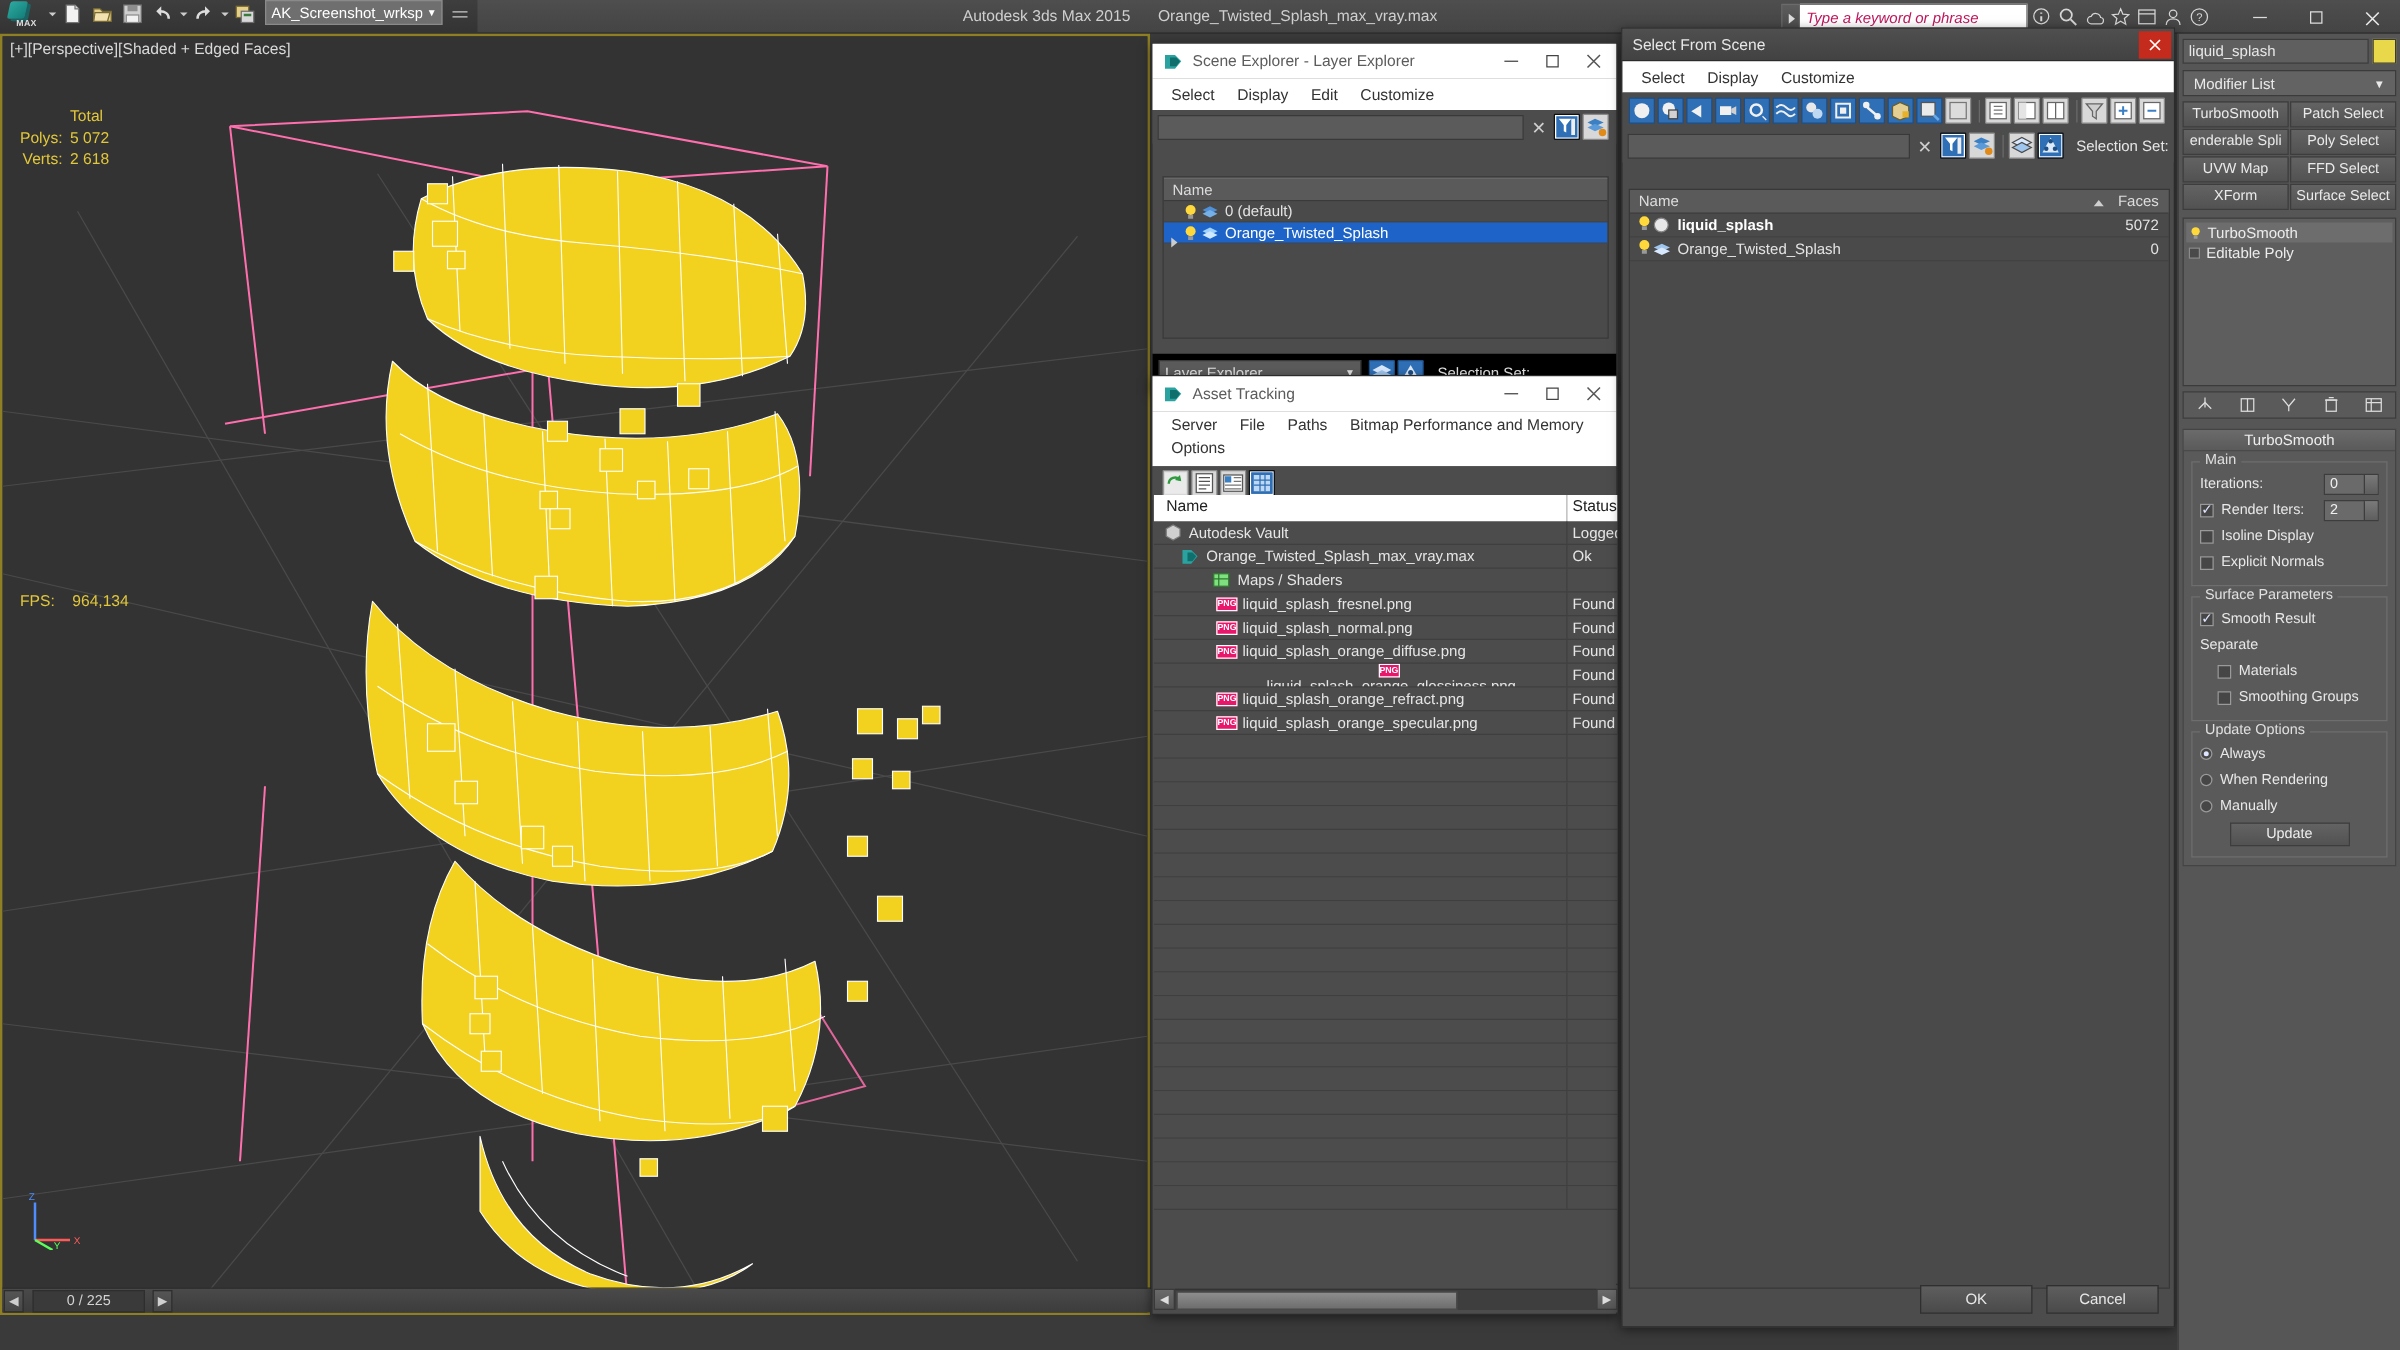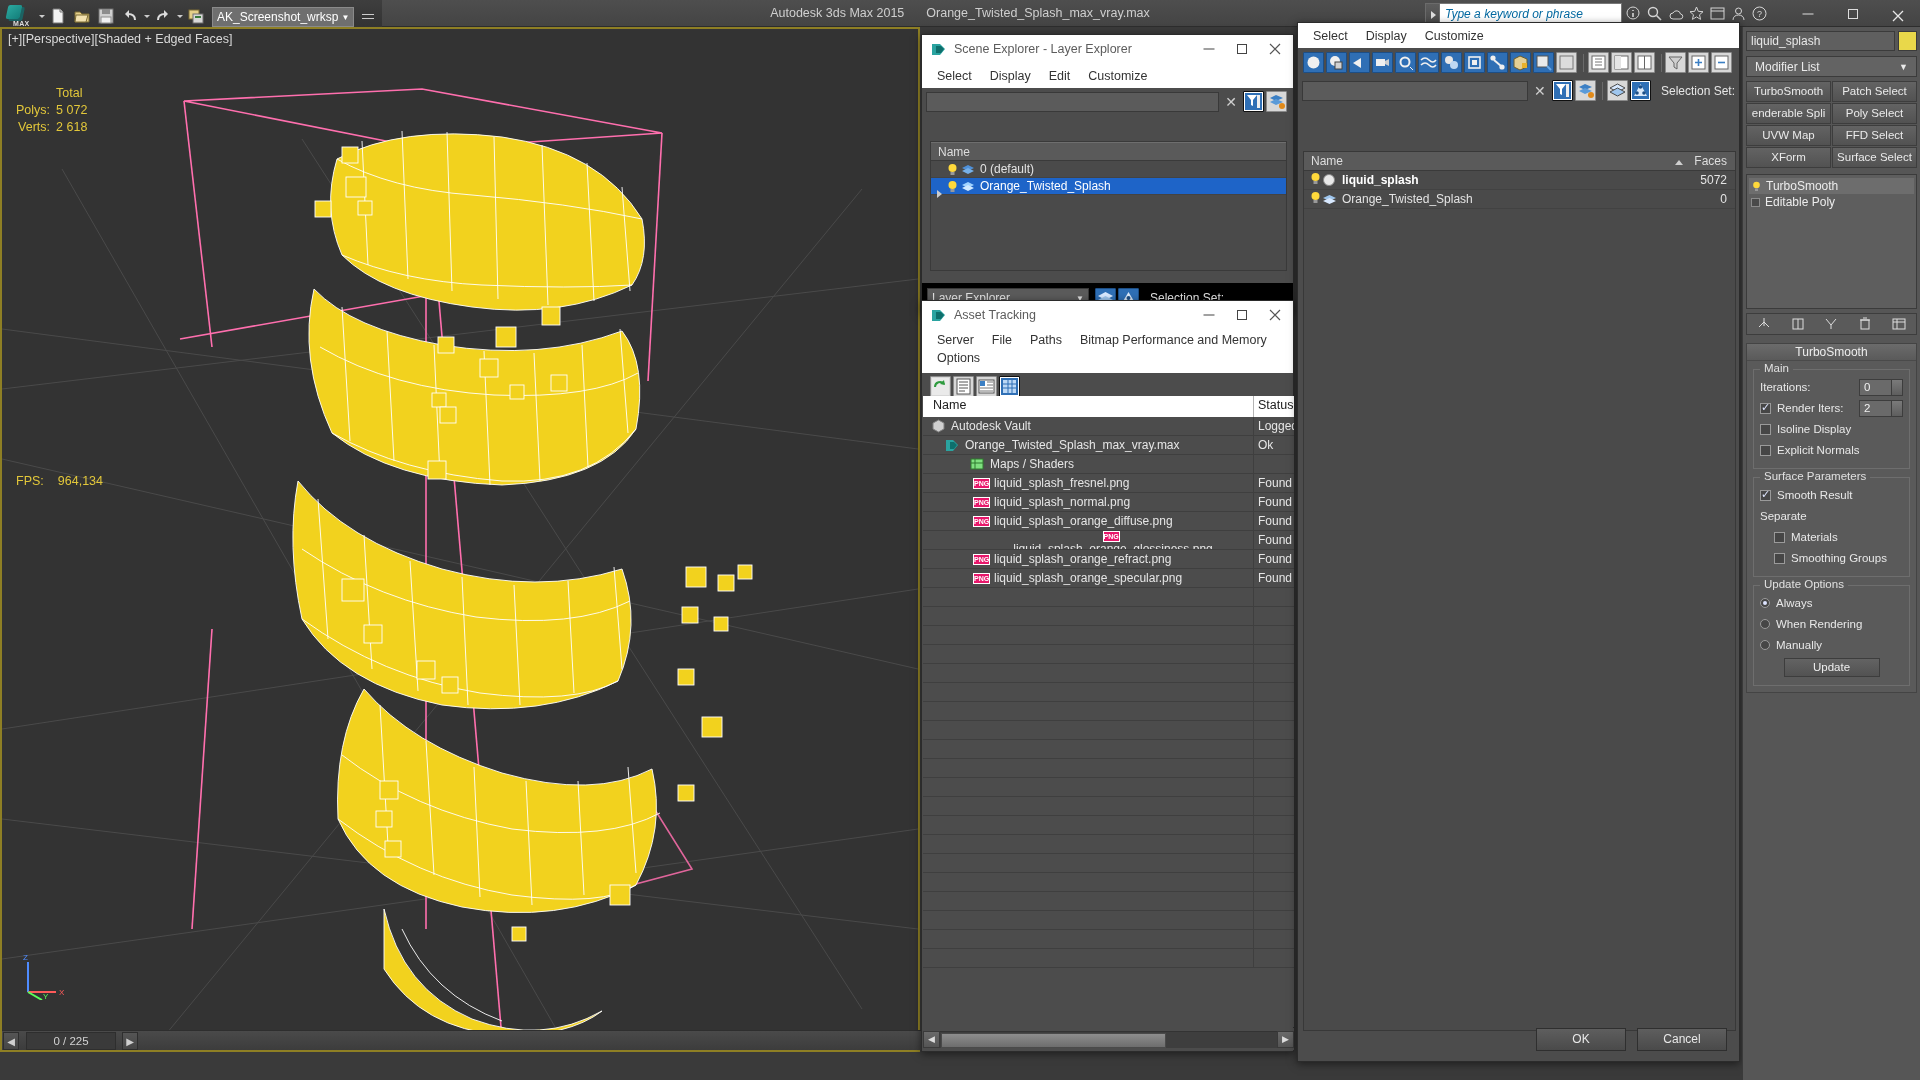--- a/index.html
+++ b/index.html
@@ -3,21 +3,21 @@
 <meta charset="utf-8">
 <style>
   * { box-sizing: border-box; margin:0; padding:0; }
   html,body { width:1920px; height:1080px; overflow:hidden; background:#3a3a3a;
     font-family:"Liberation Sans", sans-serif; -webkit-font-smoothing:antialiased; }
   #root { position:relative; width:1920px; height:1080px; }
 
   
   #titlebar { position:absolute; left:0; top:0; width:1920px; height:27px;
     background:linear-gradient(to bottom,#4e4e4e,#444444); border-bottom:1px solid #2d2d2d; }
-  #qat { position:absolute; left:0; top:0; height:27px; display:flex; align-items:flex-end;
+  #qat { position:absolute; left:0; top:0; height:27px; display:flex; align-items:flex-start;
     background:linear-gradient(to bottom,#3e3e3e,#333); padding:0 4px; }
   .logo3ds { width:28px; height:23px; position:relative; margin-right:5px; }
   .logo3ds .shape { position:absolute; left:3px; top:1px; width:14px; height:14px;
      background:linear-gradient(135deg,#2ca9a0,#137e7a); transform:skewX(-12deg);
      border-radius:2px; box-shadow:3px 2px 0 rgba(20,110,110,.8); }
   .logo3ds .maxtxt { position:absolute; left:9px; bottom:0px; font-size:7px; color:#ddd; font-weight:bold; letter-spacing:.3px;}
   .qicon { width:22px; height:22px; margin:0 1px; position:relative; border-radius:2px; }
   .qicon svg { position:absolute; left:3px; top:3px; }
   .qcaret { width:9px; height:22px; position:relative; }
   .qcaret::after { content:""; position:absolute; left:2px; top:10px; border-left:3px solid transparent;
@@ -33,21 +33,21 @@
   #apptitle { position:absolute; left:0; top:0; width:100%; height:27px; line-height:27px;
      text-align:center; color:#cfcfcf; font-size:12.5px; pointer-events:none; }
   #apptitle span.fn { margin-left:22px; }
 
   #searchwrap { position:absolute; right:298px; top:3px; height:21px; display:flex; align-items:center; }
   #searchArrow { width:15px; height:21px; background:linear-gradient(to bottom,#5d5d5d,#4b4b4b);
      border:1px solid #6b6b6b; position:relative; }
   #searchArrow::after{ content:""; position:absolute; left:5px; top:7px; border-top:4px solid transparent;
      border-bottom:4px solid transparent; border-left:5px solid #ddd; }
   #searchbox { width:182px; height:21px; background:#fff; border:1px solid #777; border-left:none;
-     font-size:12px; color:#0369a1; font-style:italic; padding:2px 5px; line-height:17px; }
+     font-size:12px; color:#be185d; font-style:italic; padding:2px 5px; line-height:17px; }
   .tbicon { width:19px; height:19px; margin:0 1px; position:relative; }
   #tricons { position:absolute; right:150px; top:4px; display:flex; align-items:center; }
   #wbtns { position:absolute; right:0; top:0; display:flex; }
   .wbtn { width:45px; height:27px; position:relative; }
   .wbtn i { position:absolute; left:50%; top:50%; transform:translate(-50%,-50%); display:block; }
   .min i { width:11px; height:1px; background:#ddd; }
   .max i { width:10px; height:10px; border:1px solid #ddd; }
   .close i { width:12px; height:12px; }
 
   
@@ -811,20 +811,28 @@
   <div id="atScroll">
     <div class="scrBtn">◀</div>
     <div class="scrTrack">
           <div class="scrThumb"></div>
         </div>
     <div class="scrBtn">▶</div>
   </div>
 </div>
 
 <div class="win" id="selScene">
+  <div id="ssTitle">
+    <div class="t">Select From Scene</div>
+    <div id="ssClose">
+      <svg width="26" height="22" viewBox="0 0 26 22">
+            <path d="M9 7 L17 15 M17 7 L9 15" stroke="#fff" stroke-width="1.4"></path>
+          </svg>
+    </div>
+  </div>
   <div class="menubar">
     <div class="mi">Select</div>
     <div class="mi">Display</div>
     <div class="mi">Customize</div>
   </div>
 
   <div class="toolstrip" style="padding:4px 5px">
     <div class="tbtn"><svg width="19" height="19" viewBox="0 0 19 19">
             <circle cx="9.5" cy="9.5" r="6" fill="#f0f0f0"></circle>
           </svg></div>

